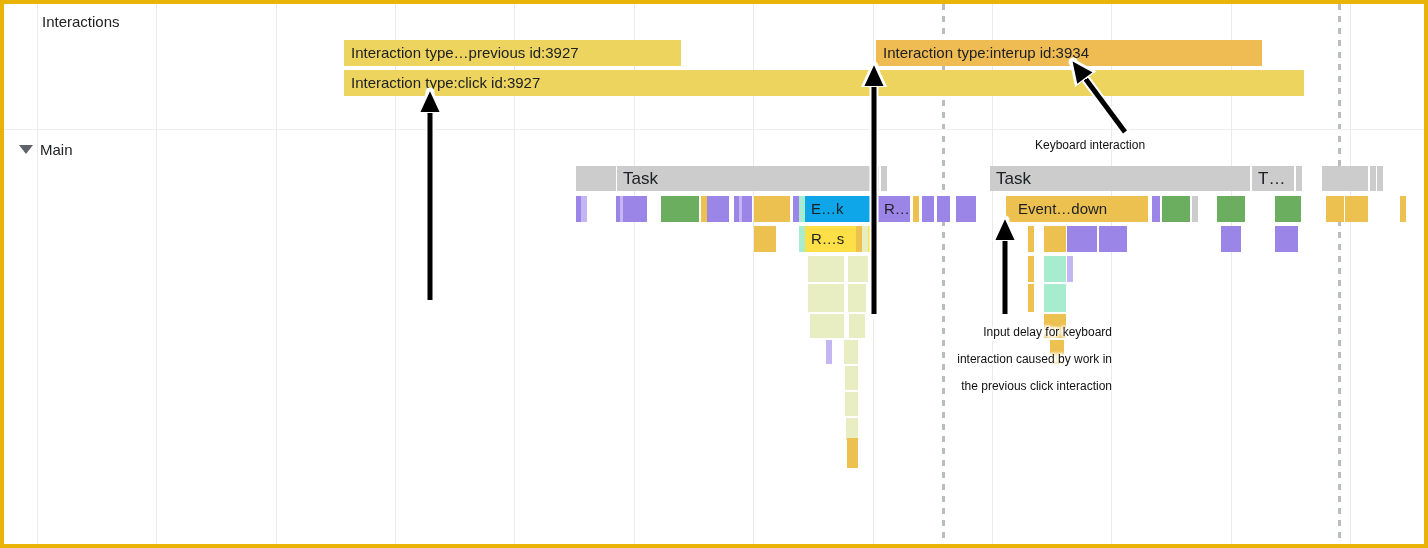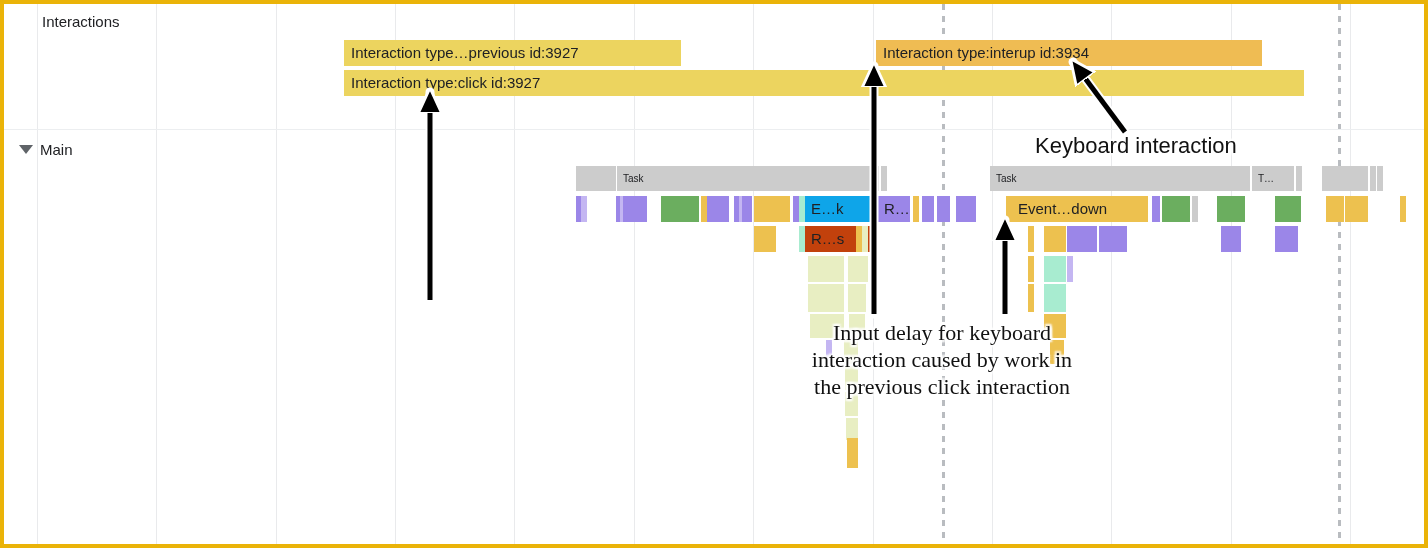--- a/index.html
+++ b/index.html
@@ -28,31 +28,31 @@
   }
   .row-sep{position:absolute;left:0;right:0;height:1px;background:#eceef0;}
 
   
   .ibar{position:absolute;height:26px;border-radius:0;
     font-size:15px;color:#202124;line-height:26px;
     padding-left:7px;box-sizing:border-box;white-space:nowrap;overflow:hidden;}
 
   
   .fl{position:absolute;box-sizing:border-box;}
-  .fl-task{background:#cccccc;font-size:10px;color:#202124;line-height:24px;
+  .fl-task{background:#cccccc;font-size:17px;color:#202124;line-height:24px;
            padding-left:6px;white-space:nowrap;overflow:hidden;}
   .fl-lbl{font-size:15px;color:#202124;line-height:26px;padding-left:6px;
           white-space:nowrap;overflow:hidden;text-align:left;}
 
   
-  .anno{position:absolute;font-size:22px;color:#111;white-space:pre;line-height:27px;
+  .anno{position:absolute;font-size:12px;color:#111;white-space:pre;line-height:27px;
         text-shadow:
           2px 0 2px #fff, -2px 0 2px #fff, 0 2px 2px #fff, 0 -2px 2px #fff,
           2px 2px 2px #fff, -2px -2px 2px #fff, 2px -2px 2px #fff, -2px 2px 2px #fff;}
-  .anno.center{text-align:center;font-family:Liberation Serif, serif;}
+  .anno.center{text-align:right;}
   .arrow-svg{position:absolute;overflow:visible;}
 </style>
 </head>
 <body>
 
 <div id="screen">
 
   <div class="grid-layer" id="gridlayer">
       <div class="gridline" style="left: 33px;"></div>
       <div class="gridline" style="left: 152px;"></div>
@@ -119,21 +119,21 @@
       <div class="fl fl-lbl" style="left: 1148px; top: 192px; width: 8px; height: 26px; background: rgb(155, 134, 232); line-height: 26px;"></div>
       <div class="fl fl-lbl" style="left: 1158px; top: 192px; width: 28px; height: 26px; background: rgb(107, 174, 95); line-height: 26px;"></div>
       <div class="fl fl-lbl" style="left: 1188px; top: 192px; width: 3px; height: 26px; background: rgb(204, 204, 204); line-height: 26px;"></div>
       <div class="fl fl-lbl" style="left: 1213px; top: 192px; width: 28px; height: 26px; background: rgb(107, 174, 95); line-height: 26px;"></div>
       <div class="fl fl-lbl" style="left: 1271px; top: 192px; width: 26px; height: 26px; background: rgb(107, 174, 95); line-height: 26px;"></div>
       <div class="fl fl-lbl" style="left: 1322px; top: 192px; width: 18px; height: 26px; background: rgb(237, 193, 79); line-height: 26px;"></div>
       <div class="fl fl-lbl" style="left: 1341px; top: 192px; width: 23px; height: 26px; background: rgb(237, 193, 79); line-height: 26px;"></div>
       <div class="fl fl-lbl" style="left: 1396px; top: 192px; width: 3px; height: 26px; background: rgb(237, 193, 79); line-height: 26px;"></div>
       <div class="fl fl-lbl" style="left: 750px; top: 222px; width: 22px; height: 26px; background: rgb(237, 193, 79); line-height: 26px;"></div>
       <div class="fl fl-lbl" style="left: 795px; top: 222px; width: 4px; height: 26px; background: rgb(168, 236, 208); line-height: 26px;"></div>
-      <div class="fl fl-lbl" style="left: 801px; top: 222px; width: 66px; height: 26px; background: #c2410c; line-height: 26px;">R…s</div>
+      <div class="fl fl-lbl" style="left: 801px; top: 222px; width: 66px; height: 26px; background: #fde047; line-height: 26px;">R…s</div>
       <div class="fl fl-lbl" style="left: 852px; top: 222px; width: 4px; height: 26px; background: rgb(237, 193, 79); line-height: 26px;"></div>
       <div class="fl fl-lbl" style="left: 858px; top: 222px; width: 6px; height: 26px; background: rgb(232, 238, 194); line-height: 26px;"></div>
       <div class="fl fl-lbl" style="left: 1024px; top: 222px; width: 3px; height: 26px; background: rgb(237, 193, 79); line-height: 26px;"></div>
       <div class="fl fl-lbl" style="left: 1040px; top: 222px; width: 22px; height: 26px; background: rgb(237, 193, 79); line-height: 26px;"></div>
       <div class="fl fl-lbl" style="left: 1063px; top: 222px; width: 30px; height: 26px; background: rgb(155, 134, 232); line-height: 26px;"></div>
       <div class="fl fl-lbl" style="left: 1095px; top: 222px; width: 28px; height: 26px; background: rgb(155, 134, 232); line-height: 26px;"></div>
       <div class="fl fl-lbl" style="left: 1217px; top: 222px; width: 20px; height: 26px; background: rgb(155, 134, 232); line-height: 26px;"></div>
       <div class="fl fl-lbl" style="left: 1271px; top: 222px; width: 23px; height: 26px; background: rgb(155, 134, 232); line-height: 26px;"></div>
       <div class="fl fl-lbl" style="left: 804px; top: 252px; width: 36px; height: 26px; background: rgb(232, 238, 194); line-height: 26px;"></div>
       <div class="fl fl-lbl" style="left: 844px; top: 252px; width: 20px; height: 26px; background: rgb(232, 238, 194); line-height: 26px;"></div>

